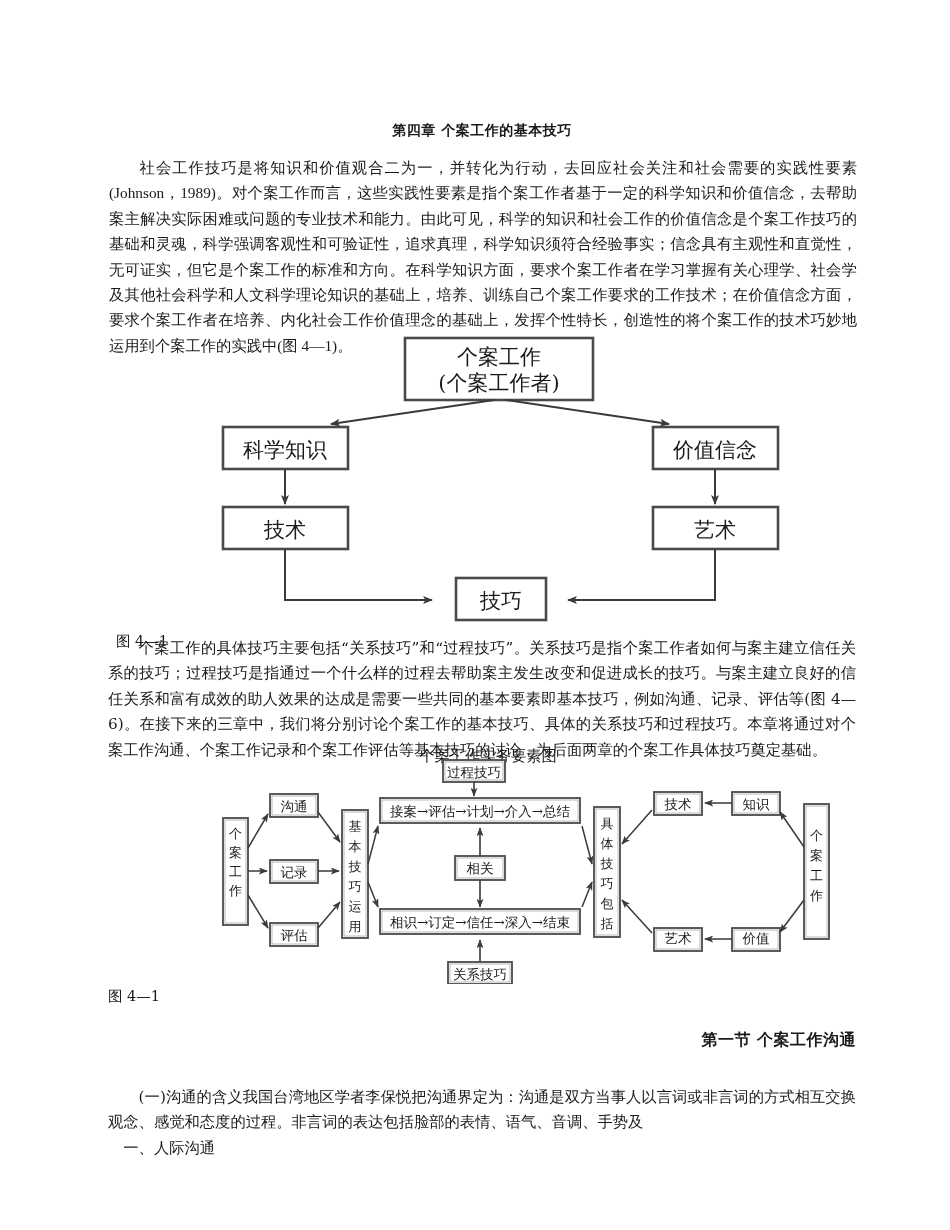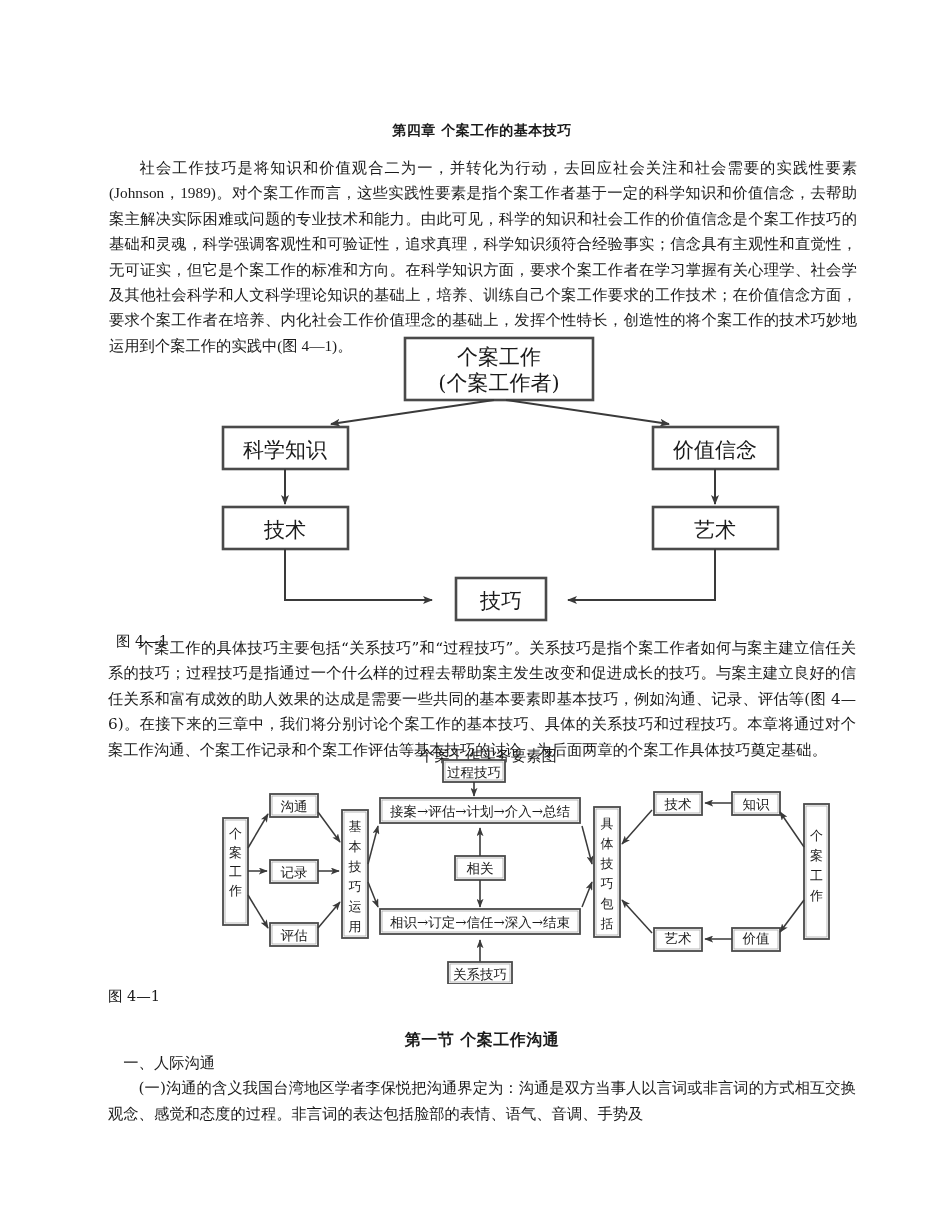--- a/index.html
+++ b/index.html
@@ -305,19 +305,19 @@
           <text class="boxlabel" x="708.5" y="128" font-size="13">工</text>
           <text class="boxlabel" x="708.5" y="148" font-size="13">作</text>
         </g>
         <line x1="696" y1="95" x2="672" y2="60" stroke="#3a3a3a" stroke-width="1.5" marker-end="url(#ah2)"></line>
         <line x1="696" y1="148" x2="672" y2="180" stroke="#3a3a3a" stroke-width="1.5" marker-end="url(#ah2)"></line>
       </svg>
       <div class="fig-caption" style="margin-top:-1px;">图 4—1</div>
     </div>
 
     <div class="bottom-block">
-      <div class="sec-title" style="">第一节   个案工作沟通</div>
+      <div class="sec-title" style="margin-bottom:34px;text-align:right;">第一节   个案工作沟通</div>
+      <p class="body-text">(一)沟通的含义我国台湾地区学者李保悦把沟通界定为：沟通是双方当事人以言词或非言词的方式相互交换观念、感觉和态度的过程。非言词的表达包括脸部的表情、语气、音调、手势及</p>
       <p class="body-text" style="text-indent:1em;">一、人际沟通</p>
-      <p class="body-text">(一)沟通的含义我国台湾地区学者李保悦把沟通界定为：沟通是双方当事人以言词或非言词的方式相互交换观念、感觉和态度的过程。非言词的表达包括脸部的表情、语气、音调、手势及</p>
     </div>
 
   </div>
 </div>
 
 </body></html>

